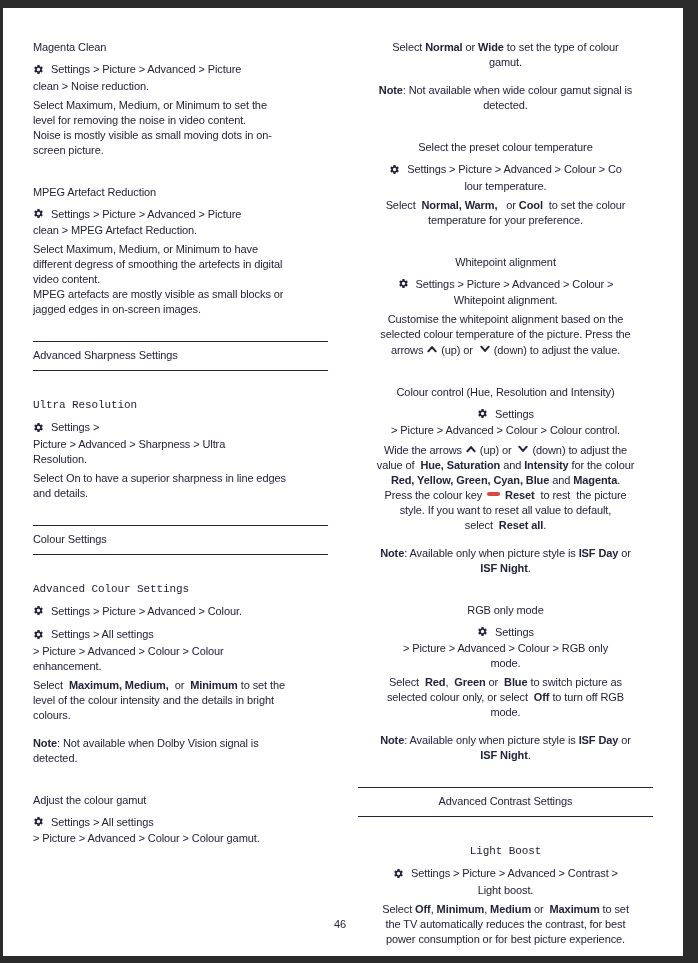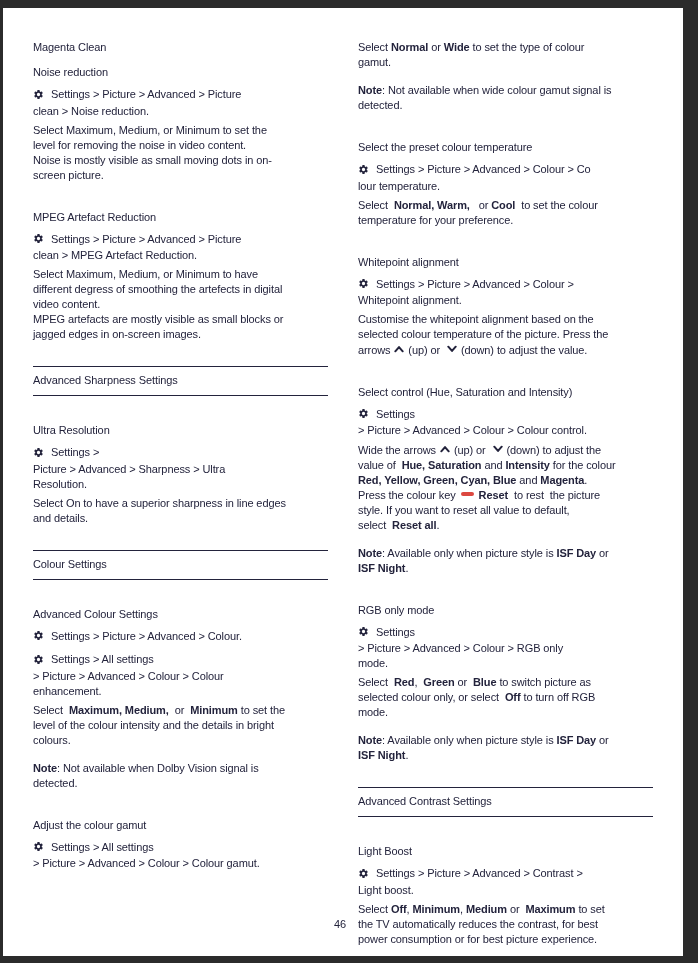--- a/index.html
+++ b/index.html
@@ -11,35 +11,35 @@
   .page{
     position:absolute;left:3px;top:8px;width:680px;height:948px;
     background:#ffffff;color:#23233c;overflow:hidden;
   }
   .col{
     position:absolute;top:32px;width:295px;
     font-size:11px;line-height:15px;letter-spacing:-0.1px;
     white-space:pre;
   }
   .col-left{left:30px;}
-  .col-right{left:355px;}
+  .col-right{left:355px;text-align:center;}
   .col > :first-child{margin-top:0;}
 
   .blk-title{
     font-size:16px;line-height:20px;letter-spacing:0;
     border-top:2px solid #23233c;border-bottom:2px solid #23233c;
     padding:5px 0 7px 0;
   }
   .blk-ruled{
     border-top:1.6px solid #23233c;border-bottom:1.6px solid #23233c;
     padding:6px 0 7px 0;margin-top:24px;
   }
   .blk-heading{margin-top:27px;}
   .blk-title + .blk-heading{margin-top:8px;}
-  .blk-ruled + .blk-heading{}
+  .blk-ruled + .blk-heading{font-family:Liberation Mono, monospace;}
   .blk-heading + .blk-heading{margin-top:10px;}
   .blk-path{margin-top:7px;}
   .blk-para{margin-top:4px;}
   .blk-note{margin-top:13px;}
 
   .b{font-weight:bold;}
 
   .gear{
     display:inline-block;vertical-align:-1.5px;margin-right:7px;color:#23233c;
   }
@@ -50,42 +50,42 @@
   }
   .page-number{
     position:absolute;left:322px;top:912px;width:30px;text-align:center;
     font-size:11px;line-height:9px;color:#23233c;
   }
 </style>
 </head>
 <body>
 
 <div class="page">
-  <div class="col col-left" id="col-left"><div class="blk-heading">Magenta Clean</div><div class="blk-heading">Noise reduction</div><div class="blk-path"><span class="gear"><svg width="11" height="11" viewBox="0 0 24 24">
+  <div class="col col-left" id="col-left"><div class="blk-heading">Magenta Clean</div><div class="blk-path"><span class="gear"><svg width="11" height="11" viewBox="0 0 24 24">
             <path fill="currentColor" d="M19.14 12.94c.04-.3.06-.61.06-.94 0-.32-.02-.64-.07-.94l2.03-1.58a.49.49 0 0 0 .12-.61l-1.92-3.32a.49.49 0 0 0-.59-.22l-2.39.96c-.5-.38-1.03-.7-1.62-.94l-.36-2.54a.48.48 0 0 0-.48-.41h-3.84c-.24 0-.43.17-.47.41l-.36 2.54c-.59.24-1.13.57-1.62.94l-2.39-.96a.49.49 0 0 0-.59.22L2.73 8.87c-.12.21-.08.47.12.61l2.03 1.58c-.05.3-.09.63-.09.94s.02.64.07.94l-2.03 1.58a.49.49 0 0 0-.12.61l1.92 3.32c.12.22.37.29.59.22l2.39-.96c.5.38 1.03.7 1.62.94l.36 2.54c.05.24.24.41.48.41h3.84c.24 0 .44-.17.47-.41l.36-2.54c.59-.24 1.13-.56 1.62-.94l2.39.96c.22.08.47 0 .59-.22l1.92-3.32a.49.49 0 0 0-.12-.61l-2.01-1.58zM12 15.6a3.6 3.6 0 1 1 0-7.2 3.6 3.6 0 0 1 0 7.2z"></path>
           </svg></span><span class="">Settings &gt; Picture &gt; Advanced &gt; Picture</span><br><span class="">clean &gt; Noise reduction.</span></div><div class="blk-para"><span class="">Select Maximum, Medium, or Minimum to set the</span><br><span class="">level for removing the noise in video content.</span><br><span class="">Noise is mostly visible as small moving dots in on-</span><br><span class="">screen picture.</span></div><div class="blk-heading">MPEG Artefact Reduction</div><div class="blk-path"><span class="gear"><svg width="11" height="11" viewBox="0 0 24 24">
             <path fill="currentColor" d="M19.14 12.94c.04-.3.06-.61.06-.94 0-.32-.02-.64-.07-.94l2.03-1.58a.49.49 0 0 0 .12-.61l-1.92-3.32a.49.49 0 0 0-.59-.22l-2.39.96c-.5-.38-1.03-.7-1.62-.94l-.36-2.54a.48.48 0 0 0-.48-.41h-3.84c-.24 0-.43.17-.47.41l-.36 2.54c-.59.24-1.13.57-1.62.94l-2.39-.96a.49.49 0 0 0-.59.22L2.73 8.87c-.12.21-.08.47.12.61l2.03 1.58c-.05.3-.09.63-.09.94s.02.64.07.94l-2.03 1.58a.49.49 0 0 0-.12.61l1.92 3.32c.12.22.37.29.59.22l2.39-.96c.5.38 1.03.7 1.62.94l.36 2.54c.05.24.24.41.48.41h3.84c.24 0 .44-.17.47-.41l.36-2.54c.59-.24 1.13-.56 1.62-.94l2.39.96c.22.08.47 0 .59-.22l1.92-3.32a.49.49 0 0 0-.12-.61l-2.01-1.58zM12 15.6a3.6 3.6 0 1 1 0-7.2 3.6 3.6 0 0 1 0 7.2z"></path>
           </svg></span><span class="">Settings &gt; Picture &gt; Advanced &gt; Picture</span><br><span class="">clean &gt; MPEG Artefact Reduction.</span></div><div class="blk-para"><span class="">Select Maximum, Medium, or Minimum to have</span><br><span class="">different degress of smoothing the artefects in digital</span><br><span class="">video content.</span><br><span class="">MPEG artefacts are mostly visible as small blocks or</span><br><span class="">jagged edges in on-screen images.</span></div><div class="blk-ruled">Advanced Sharpness Settings</div><div class="blk-heading">Ultra Resolution</div><div class="blk-path"><span class="gear"><svg width="11" height="11" viewBox="0 0 24 24">
             <path fill="currentColor" d="M19.14 12.94c.04-.3.06-.61.06-.94 0-.32-.02-.64-.07-.94l2.03-1.58a.49.49 0 0 0 .12-.61l-1.92-3.32a.49.49 0 0 0-.59-.22l-2.39.96c-.5-.38-1.03-.7-1.62-.94l-.36-2.54a.48.48 0 0 0-.48-.41h-3.84c-.24 0-.43.17-.47.41l-.36 2.54c-.59.24-1.13.57-1.62.94l-2.39-.96a.49.49 0 0 0-.59.22L2.73 8.87c-.12.21-.08.47.12.61l2.03 1.58c-.05.3-.09.63-.09.94s.02.64.07.94l-2.03 1.58a.49.49 0 0 0-.12.61l1.92 3.32c.12.22.37.29.59.22l2.39-.96c.5.38 1.03.7 1.62.94l.36 2.54c.05.24.24.41.48.41h3.84c.24 0 .44-.17.47-.41l.36-2.54c.59-.24 1.13-.56 1.62-.94l2.39.96c.22.08.47 0 .59-.22l1.92-3.32a.49.49 0 0 0-.12-.61l-2.01-1.58zM12 15.6a3.6 3.6 0 1 1 0-7.2 3.6 3.6 0 0 1 0 7.2z"></path>
           </svg></span><span class="">Settings &gt;</span><br><span class="">Picture &gt; Advanced &gt; Sharpness &gt; Ultra</span><br><span class="">Resolution.</span></div><div class="blk-para"><span class="">Select On to have a superior sharpness in line edges</span><br><span class="">and details.</span></div><div class="blk-ruled">Colour Settings</div><div class="blk-heading">Advanced Colour Settings</div><div class="blk-path"><span class="gear"><svg width="11" height="11" viewBox="0 0 24 24">
             <path fill="currentColor" d="M19.14 12.94c.04-.3.06-.61.06-.94 0-.32-.02-.64-.07-.94l2.03-1.58a.49.49 0 0 0 .12-.61l-1.92-3.32a.49.49 0 0 0-.59-.22l-2.39.96c-.5-.38-1.03-.7-1.62-.94l-.36-2.54a.48.48 0 0 0-.48-.41h-3.84c-.24 0-.43.17-.47.41l-.36 2.54c-.59.24-1.13.57-1.62.94l-2.39-.96a.49.49 0 0 0-.59.22L2.73 8.87c-.12.21-.08.47.12.61l2.03 1.58c-.05.3-.09.63-.09.94s.02.64.07.94l-2.03 1.58a.49.49 0 0 0-.12.61l1.92 3.32c.12.22.37.29.59.22l2.39-.96c.5.38 1.03.7 1.62.94l.36 2.54c.05.24.24.41.48.41h3.84c.24 0 .44-.17.47-.41l.36-2.54c.59-.24 1.13-.56 1.62-.94l2.39.96c.22.08.47 0 .59-.22l1.92-3.32a.49.49 0 0 0-.12-.61l-2.01-1.58zM12 15.6a3.6 3.6 0 1 1 0-7.2 3.6 3.6 0 0 1 0 7.2z"></path>
           </svg></span><span class="">Settings &gt; Picture &gt; Advanced &gt; Colour.</span></div><div class="blk-path"><span class="gear"><svg width="11" height="11" viewBox="0 0 24 24">
             <path fill="currentColor" d="M19.14 12.94c.04-.3.06-.61.06-.94 0-.32-.02-.64-.07-.94l2.03-1.58a.49.49 0 0 0 .12-.61l-1.92-3.32a.49.49 0 0 0-.59-.22l-2.39.96c-.5-.38-1.03-.7-1.62-.94l-.36-2.54a.48.48 0 0 0-.48-.41h-3.84c-.24 0-.43.17-.47.41l-.36 2.54c-.59.24-1.13.57-1.62.94l-2.39-.96a.49.49 0 0 0-.59.22L2.73 8.87c-.12.21-.08.47.12.61l2.03 1.58c-.05.3-.09.63-.09.94s.02.64.07.94l-2.03 1.58a.49.49 0 0 0-.12.61l1.92 3.32c.12.22.37.29.59.22l2.39-.96c.5.38 1.03.7 1.62.94l.36 2.54c.05.24.24.41.48.41h3.84c.24 0 .44-.17.47-.41l.36-2.54c.59-.24 1.13-.56 1.62-.94l2.39.96c.22.08.47 0 .59-.22l1.92-3.32a.49.49 0 0 0-.12-.61l-2.01-1.58zM12 15.6a3.6 3.6 0 1 1 0-7.2 3.6 3.6 0 0 1 0 7.2z"></path>
           </svg></span><span class="">Settings &gt; All settings</span><br><span class="">&gt; Picture &gt; Advanced &gt; Colour &gt; Colour</span><br><span class="">enhancement.</span></div><div class="blk-para"><span class="">Select  </span><span class="b">Maximum, Medium,</span><span class="">  or  </span><span class="b">Minimum</span><span class=""> to set the</span><br><span class="">level of the colour intensity and the details in bright</span><br><span class="">colours.</span></div><div class="blk-para blk-note"><span class="b">Note</span><span class="">: Not available when Dolby Vision signal is</span><br><span class="">detected.</span></div><div class="blk-heading">Adjust the colour gamut</div><div class="blk-path"><span class="gear"><svg width="11" height="11" viewBox="0 0 24 24">
             <path fill="currentColor" d="M19.14 12.94c.04-.3.06-.61.06-.94 0-.32-.02-.64-.07-.94l2.03-1.58a.49.49 0 0 0 .12-.61l-1.92-3.32a.49.49 0 0 0-.59-.22l-2.39.96c-.5-.38-1.03-.7-1.62-.94l-.36-2.54a.48.48 0 0 0-.48-.41h-3.84c-.24 0-.43.17-.47.41l-.36 2.54c-.59.24-1.13.57-1.62.94l-2.39-.96a.49.49 0 0 0-.59.22L2.73 8.87c-.12.21-.08.47.12.61l2.03 1.58c-.05.3-.09.63-.09.94s.02.64.07.94l-2.03 1.58a.49.49 0 0 0-.12.61l1.92 3.32c.12.22.37.29.59.22l2.39-.96c.5.38 1.03.7 1.62.94l.36 2.54c.05.24.24.41.48.41h3.84c.24 0 .44-.17.47-.41l.36-2.54c.59-.24 1.13-.56 1.62-.94l2.39.96c.22.08.47 0 .59-.22l1.92-3.32a.49.49 0 0 0-.12-.61l-2.01-1.58zM12 15.6a3.6 3.6 0 1 1 0-7.2 3.6 3.6 0 0 1 0 7.2z"></path>
           </svg></span><span class="">Settings &gt; All settings</span><br><span class="">&gt; Picture &gt; Advanced &gt; Colour &gt; Colour gamut.</span></div></div>
   <div class="col col-right" id="col-right"><div class="blk-para"><span class="">Select </span><span class="b">Normal</span><span class=""> or </span><span class="b">Wide</span><span class=""> to set the type of colour</span><br><span class="">gamut.</span></div><div class="blk-para blk-note"><span class="b">Note</span><span class="">: Not available when wide colour gamut signal is</span><br><span class="">detected.</span></div><div class="blk-heading">Select the preset colour temperature</div><div class="blk-path"><span class="gear"><svg width="11" height="11" viewBox="0 0 24 24">
             <path fill="currentColor" d="M19.14 12.94c.04-.3.06-.61.06-.94 0-.32-.02-.64-.07-.94l2.03-1.58a.49.49 0 0 0 .12-.61l-1.92-3.32a.49.49 0 0 0-.59-.22l-2.39.96c-.5-.38-1.03-.7-1.62-.94l-.36-2.54a.48.48 0 0 0-.48-.41h-3.84c-.24 0-.43.17-.47.41l-.36 2.54c-.59.24-1.13.57-1.62.94l-2.39-.96a.49.49 0 0 0-.59.22L2.73 8.87c-.12.21-.08.47.12.61l2.03 1.58c-.05.3-.09.63-.09.94s.02.64.07.94l-2.03 1.58a.49.49 0 0 0-.12.61l1.92 3.32c.12.22.37.29.59.22l2.39-.96c.5.38 1.03.7 1.62.94l.36 2.54c.05.24.24.41.48.41h3.84c.24 0 .44-.17.47-.41l.36-2.54c.59-.24 1.13-.56 1.62-.94l2.39.96c.22.08.47 0 .59-.22l1.92-3.32a.49.49 0 0 0-.12-.61l-2.01-1.58zM12 15.6a3.6 3.6 0 1 1 0-7.2 3.6 3.6 0 0 1 0 7.2z"></path>
           </svg></span><span class="">Settings &gt; Picture &gt; Advanced &gt; Colour &gt; Co</span><br><span class="">lour temperature.</span></div><div class="blk-para"><span class="">Select  </span><span class="b">Normal, Warm,</span><span class="">   or </span><span class="b">Cool</span><span class="">  to set the colour</span><br><span class="">temperature for your preference.</span></div><div class="blk-heading">Whitepoint alignment</div><div class="blk-path"><span class="gear"><svg width="11" height="11" viewBox="0 0 24 24">
             <path fill="currentColor" d="M19.14 12.94c.04-.3.06-.61.06-.94 0-.32-.02-.64-.07-.94l2.03-1.58a.49.49 0 0 0 .12-.61l-1.92-3.32a.49.49 0 0 0-.59-.22l-2.39.96c-.5-.38-1.03-.7-1.62-.94l-.36-2.54a.48.48 0 0 0-.48-.41h-3.84c-.24 0-.43.17-.47.41l-.36 2.54c-.59.24-1.13.57-1.62.94l-2.39-.96a.49.49 0 0 0-.59.22L2.73 8.87c-.12.21-.08.47.12.61l2.03 1.58c-.05.3-.09.63-.09.94s.02.64.07.94l-2.03 1.58a.49.49 0 0 0-.12.61l1.92 3.32c.12.22.37.29.59.22l2.39-.96c.5.38 1.03.7 1.62.94l.36 2.54c.05.24.24.41.48.41h3.84c.24 0 .44-.17.47-.41l.36-2.54c.59-.24 1.13-.56 1.62-.94l2.39.96c.22.08.47 0 .59-.22l1.92-3.32a.49.49 0 0 0-.12-.61l-2.01-1.58zM12 15.6a3.6 3.6 0 1 1 0-7.2 3.6 3.6 0 0 1 0 7.2z"></path>
           </svg></span><span class="">Settings &gt; Picture &gt; Advanced &gt; Colour &gt;</span><br><span class="">Whitepoint alignment.</span></div><div class="blk-para"><span class="">Customise the whitepoint alignment based on the</span><br><span class="">selected colour temperature of the picture. Press the</span><br><span class="">arrows </span><span class="chev"><svg width="10" height="8" viewBox="0 0 10 8">
             <path d="M1.3 6.3 5 2.1l3.7 4.2" fill="none" stroke="currentColor" stroke-width="2" stroke-linecap="round" stroke-linejoin="round"></path>
           </svg></span><span class=""> (up) or  </span><span class="chev"><svg width="10" height="8" viewBox="0 0 10 8">
             <path d="M1.3 1.7 5 5.9l3.7-4.2" fill="none" stroke="currentColor" stroke-width="2" stroke-linecap="round" stroke-linejoin="round"></path>
-          </svg></span><span class=""> (down) to adjust the value.</span></div><div class="blk-heading">Select control (Hue, Saturation and Intensity)</div><div class="blk-path"><span class="gear"><svg width="11" height="11" viewBox="0 0 24 24">
+          </svg></span><span class=""> (down) to adjust the value.</span></div><div class="blk-heading">Colour control (Hue, Resolution and Intensity)</div><div class="blk-path"><span class="gear"><svg width="11" height="11" viewBox="0 0 24 24">
             <path fill="currentColor" d="M19.14 12.94c.04-.3.06-.61.06-.94 0-.32-.02-.64-.07-.94l2.03-1.58a.49.49 0 0 0 .12-.61l-1.92-3.32a.49.49 0 0 0-.59-.22l-2.39.96c-.5-.38-1.03-.7-1.62-.94l-.36-2.54a.48.48 0 0 0-.48-.41h-3.84c-.24 0-.43.17-.47.41l-.36 2.54c-.59.24-1.13.57-1.62.94l-2.39-.96a.49.49 0 0 0-.59.22L2.73 8.87c-.12.21-.08.47.12.61l2.03 1.58c-.05.3-.09.63-.09.94s.02.64.07.94l-2.03 1.58a.49.49 0 0 0-.12.61l1.92 3.32c.12.22.37.29.59.22l2.39-.96c.5.38 1.03.7 1.62.94l.36 2.54c.05.24.24.41.48.41h3.84c.24 0 .44-.17.47-.41l.36-2.54c.59-.24 1.13-.56 1.62-.94l2.39.96c.22.08.47 0 .59-.22l1.92-3.32a.49.49 0 0 0-.12-.61l-2.01-1.58zM12 15.6a3.6 3.6 0 1 1 0-7.2 3.6 3.6 0 0 1 0 7.2z"></path>
           </svg></span><span class="">Settings</span><br><span class="">&gt; Picture &gt; Advanced &gt; Colour &gt; Colour control.</span></div><div class="blk-para"><span class="">Wide the arrows </span><span class="chev"><svg width="10" height="8" viewBox="0 0 10 8">
             <path d="M1.3 6.3 5 2.1l3.7 4.2" fill="none" stroke="currentColor" stroke-width="2" stroke-linecap="round" stroke-linejoin="round"></path>
           </svg></span><span class=""> (up) or  </span><span class="chev"><svg width="10" height="8" viewBox="0 0 10 8">
             <path d="M1.3 1.7 5 5.9l3.7-4.2" fill="none" stroke="currentColor" stroke-width="2" stroke-linecap="round" stroke-linejoin="round"></path>
           </svg></span><span class=""> (down) to adjust the</span><br><span class="">value of  </span><span class="b">Hue, Saturation</span><span class=""> and </span><span class="b">Intensity</span><span class=""> for the colour</span><br><span class="b">Red, Yellow, Green, Cyan, Blue</span><span class=""> and </span><span class="b">Magenta</span><span class="">.</span><br><span class="">Press the colour key </span><span class="red-key"></span><span class=""> </span><span class="b">Reset</span><span class="">  to rest  the picture</span><br><span class="">style. If you want to reset all value to default,</span><br><span class="">select  </span><span class="b">Reset all</span><span class="">.</span></div><div class="blk-para blk-note"><span class="b">Note</span><span class="">: Available only when picture style is </span><span class="b">ISF Day</span><span class=""> or</span><br><span class="b">ISF Night</span><span class="">.</span></div><div class="blk-heading">RGB only mode</div><div class="blk-path"><span class="gear"><svg width="11" height="11" viewBox="0 0 24 24">
             <path fill="currentColor" d="M19.14 12.94c.04-.3.06-.61.06-.94 0-.32-.02-.64-.07-.94l2.03-1.58a.49.49 0 0 0 .12-.61l-1.92-3.32a.49.49 0 0 0-.59-.22l-2.39.96c-.5-.38-1.03-.7-1.62-.94l-.36-2.54a.48.48 0 0 0-.48-.41h-3.84c-.24 0-.43.17-.47.41l-.36 2.54c-.59.24-1.13.57-1.62.94l-2.39-.96a.49.49 0 0 0-.59.22L2.73 8.87c-.12.21-.08.47.12.61l2.03 1.58c-.05.3-.09.63-.09.94s.02.64.07.94l-2.03 1.58a.49.49 0 0 0-.12.61l1.92 3.32c.12.22.37.29.59.22l2.39-.96c.5.38 1.03.7 1.62.94l.36 2.54c.05.24.24.41.48.41h3.84c.24 0 .44-.17.47-.41l.36-2.54c.59-.24 1.13-.56 1.62-.94l2.39.96c.22.08.47 0 .59-.22l1.92-3.32a.49.49 0 0 0-.12-.61l-2.01-1.58zM12 15.6a3.6 3.6 0 1 1 0-7.2 3.6 3.6 0 0 1 0 7.2z"></path>
           </svg></span><span class="">Settings</span><br><span class="">&gt; Picture &gt; Advanced &gt; Colour &gt; RGB only</span><br><span class="">mode.</span></div><div class="blk-para"><span class="">Select  </span><span class="b">Red</span><span class="">,  </span><span class="b">Green</span><span class=""> or  </span><span class="b">Blue</span><span class=""> to switch picture as</span><br><span class="">selected colour only, or select  </span><span class="b">Off</span><span class=""> to turn off RGB</span><br><span class="">mode.</span></div><div class="blk-para blk-note"><span class="b">Note</span><span class="">: Available only when picture style is </span><span class="b">ISF Day</span><span class=""> or</span><br><span class="b">ISF Night</span><span class="">.</span></div><div class="blk-ruled">Advanced Contrast Settings</div><div class="blk-heading">Light Boost</div><div class="blk-path"><span class="gear"><svg width="11" height="11" viewBox="0 0 24 24">
             <path fill="currentColor" d="M19.14 12.94c.04-.3.06-.61.06-.94 0-.32-.02-.64-.07-.94l2.03-1.58a.49.49 0 0 0 .12-.61l-1.92-3.32a.49.49 0 0 0-.59-.22l-2.39.96c-.5-.38-1.03-.7-1.62-.94l-.36-2.54a.48.48 0 0 0-.48-.41h-3.84c-.24 0-.43.17-.47.41l-.36 2.54c-.59.24-1.13.57-1.62.94l-2.39-.96a.49.49 0 0 0-.59.22L2.73 8.87c-.12.21-.08.47.12.61l2.03 1.58c-.05.3-.09.63-.09.94s.02.64.07.94l-2.03 1.58a.49.49 0 0 0-.12.61l1.92 3.32c.12.22.37.29.59.22l2.39-.96c.5.38 1.03.7 1.62.94l.36 2.54c.05.24.24.41.48.41h3.84c.24 0 .44-.17.47-.41l.36-2.54c.59-.24 1.13-.56 1.62-.94l2.39.96c.22.08.47 0 .59-.22l1.92-3.32a.49.49 0 0 0-.12-.61l-2.01-1.58zM12 15.6a3.6 3.6 0 1 1 0-7.2 3.6 3.6 0 0 1 0 7.2z"></path>
           </svg></span><span class="">Settings &gt; Picture &gt; Advanced &gt; Contrast &gt;</span><br><span class="">Light boost.</span></div><div class="blk-para"><span class="">Select </span><span class="b">Off</span><span class="">, </span><span class="b">Minimum</span><span class="">, </span><span class="b">Medium</span><span class=""> or  </span><span class="b">Maximum</span><span class=""> to set</span><br><span class="">the TV automatically reduces the contrast, for best</span><br><span class="">power consumption or for best picture experience.</span></div></div>

